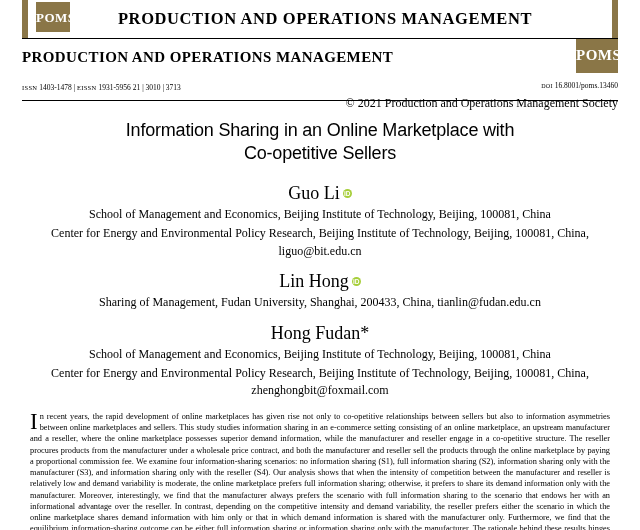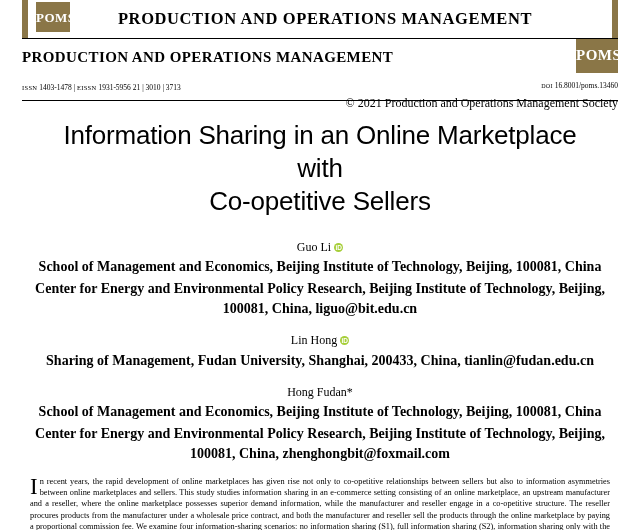--- a/index.html
+++ b/index.html
@@ -144,62 +144,61 @@
   .header-rule {
     height: 1px;
     background: #000;
     margin: 6px 22px 0 22px;
   }
 
   
   .article-title {
     margin: 18px 48px 0 48px;
     text-align: center;
-    font-size: 26px;
+    font-size: 18px;
     line-height: 1.28;
     font-family: "Liberation Sans", sans-serif;
     font-weight: normal;
     letter-spacing: -0.2px;
   }
 
   
   .authors {
     margin-top: 18px;
   }
   .author-block {
     text-align: center;
     margin-bottom: 11px;
   }
   .author-name {
-    font-size: 12px;
+    font-size: 18px;
     font-family: "Liberation Serif", serif;
     display: inline-block;
     vertical-align: middle;
   }
   .orcid {
     display: inline-block;
     width: 9px;
     height: 9px;
     border-radius: 50%;
     background: #a6ce39;
     color: #fff;
     font-size: 6.5px;
     line-height: 9px;
     text-align: center;
     font-family: "Liberation Sans", sans-serif;
     font-weight: bold;
     margin-left: 3px;
     vertical-align: middle;
   }
   .affil {
-    font-size: 14px;
+    font-size: 12px;
     line-height: 1.45;
     margin-top: 2px;
     padding: 0 11px;
-    font-weight: bold;
   }
 
   
   .abstract {
     margin: 8px 30px 0 30px;
     font-size: 8.3px;
     line-height: 1.36;
     text-align: justify;
     position: relative;
   }

